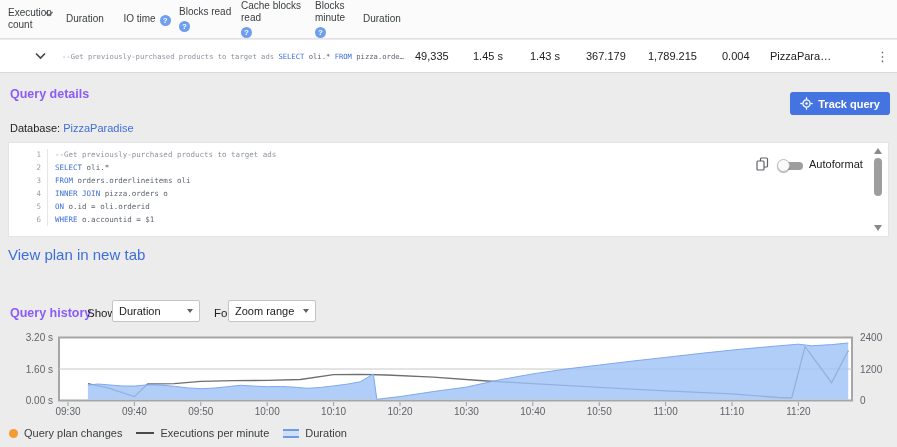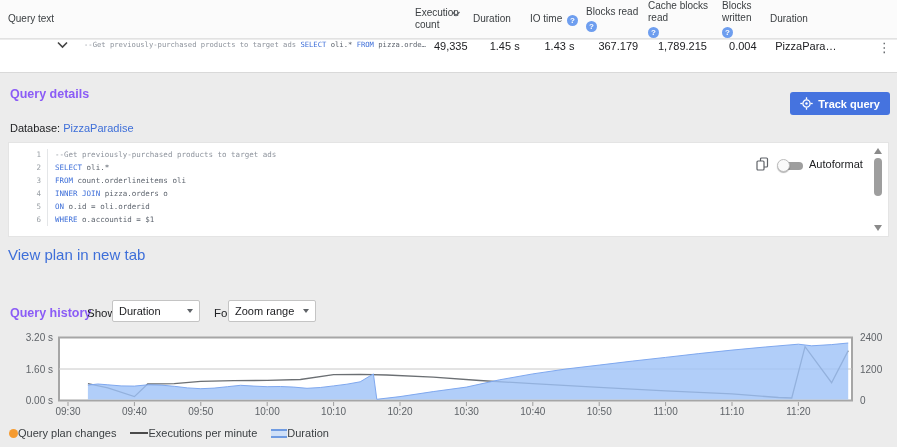--- a/index.html
+++ b/index.html
@@ -17,34 +17,33 @@
   .thead {
     position:absolute; top:0; left:0; width:897px; height:39px;
     background:#fbfbfb; border-bottom:1px solid #e2e2e2;
     display:flex; align-items:stretch;
   }
   .hc { position:relative; padding-left:8px; font-size:10px; line-height:12px;
         color:#3c4043; display:flex; flex-direction:column; justify-content:center; }
   .c-query{width:407px}.c-exec{width:58px}.c-dur{width:57px}.c-io{width:56px}
   .c-br{width:62px}.c-cbr{width:74px}.c-bw{width:48px}.c-db{width:86px}.c-menu{width:49px}
   .hc .help { margin-top:3px; }
-  .hc.inline-help { flex-direction:row; align-items:center; gap:4px;justify-content:space-between; }
+  .hc.inline-help { flex-direction:row; align-items:center; gap:4px; }
   .help {
     display:inline-block; width:11px; height:11px; border-radius:50%;
     background:#6e9eef; color:#fff; font-size:8px; line-height:11px;
     text-align:center; font-weight:bold; flex:0 0 auto;
   }
   .sort-ic { position:absolute; right:4px; top:8px; }
 
   
   .qrow {
     position:absolute; top:40px; left:0; width:897px; height:33px;
-    background:#ffffff; display:flex; align-items:flex-start;
+    background:#ffffff; display:flex; align-items:center;
     border-bottom:1px solid #d9d9d9;
-    padding-left:22px;
   }
   .qc { padding-left:8px; font-size:11px; color:#202124; }
   .qc.c-query { display:flex; align-items:center; }
   .chev { margin-left:26px; display:inline-flex; }
   .qtext { margin-left:15px; font-size:7.2px; letter-spacing:0; white-space:nowrap; overflow:hidden; }
   .menu-dots { font-size:13px; color:#5f6368; margin-left:20px; cursor:pointer; }
 
   .tk-com { color:#8d939c; }
   .tk-kw  { color:#3e6fd9; }
   .tk-pl  { color:#5c636d; }
@@ -102,32 +101,29 @@
   }
   #show-select { left:112px; }
   #for-select  { left:228px; }
   .caret { width:0; height:0; border-left:3.5px solid transparent; border-right:3.5px solid transparent; border-top:4px solid #5f6368; }
 
   
   #chart-wrap { position:absolute; left:0; top:329px; width:897px; height:92px; }
 
   
   .legend { position:absolute; left:9px; top:427px; display:flex; align-items:center; gap:14px; font-size:11px; color:#3c4043; }
-  .leg-item { display:flex; align-items:center; gap:0; }
+  .leg-item { display:flex; align-items:center; gap:6px; }
   .dot-orange { width:9px; height:9px; border-radius:50%; background:#f59b31; }
   .line-swatch { width:18px; height:2px; background:#4a4a4a; }
   .area-swatch { width:16px; height:9px; background:#cfe0f8; border-top:2px solid #6f9be2; border-bottom:2px solid #6f9be2; }
 </style>
 </head>
 <body>
 
 <div class="thead">
-  <div class="hc c-query">
-    <span>Query text</span>
-  </div>
   <div class="hc c-exec">
     <span>Execution count</span>
     <span class="sort-ic">
       <svg width="10" height="6">
           <path d="M1.5 1 L5 4.5 L8.5 1" stroke="#5f6368" stroke-width="1.4" fill="none"></path>
         </svg>
     </span>
   </div>
   <div class="hc c-dur">
     <span>Duration</span>
@@ -138,21 +134,21 @@
   </div>
   <div class="hc c-br">
     <span>Blocks read</span>
     <span class="help">?</span>
   </div>
   <div class="hc c-cbr">
     <span>Cache blocks read</span>
     <span class="help">?</span>
   </div>
   <div class="hc c-bw">
-    <span>Blocks written</span>
+    <span>Blocks minute</span>
     <span class="help">?</span>
   </div>
   <div class="hc c-db">
     <span>Duration</span>
   </div>
   <div class="hc c-menu"></div>
 </div>
 
 <div class="qrow">
   <div class="qc c-query">
@@ -201,21 +197,21 @@
         <div>2</div>
         <div>3</div>
         <div>4</div>
         <div>5</div>
         <div>6</div>
       </div>
     <div class="gut-rule"></div>
     <div class="code-lines" id="code-lines">
         <div><span class="tk-com">--Get previously-purchased products to target ads</span></div>
         <div><span class="tk-kw">SELECT</span><span class="tk-pl"> oli.*</span></div>
-        <div><span class="tk-kw">FROM</span><span class="tk-pl"> count.orderlineitems oli</span></div>
+        <div><span class="tk-kw">FROM</span><span class="tk-pl"> orders.orderlineitems oli</span></div>
         <div><span class="tk-kw">INNER JOIN</span><span class="tk-pl"> pizza.orders o</span></div>
         <div><span class="tk-kw">ON</span><span class="tk-pl"> o.id = oli.orderid</span></div>
         <div><span class="tk-kw">WHERE</span><span class="tk-pl"> o.accountid = $1</span></div>
       </div>
   </div>
   <span class="copy-ic">
     <svg width="13" height="14" viewBox="0 0 13 14">
       <rect x="4.5" y="1" width="7" height="9" rx="1" stroke="#5f6368" stroke-width="1.2" fill="none"></rect>
       <rect x="1" y="4" width="7" height="9" rx="1" stroke="#5f6368" stroke-width="1.2" fill="#fff"></rect>
     </svg>

